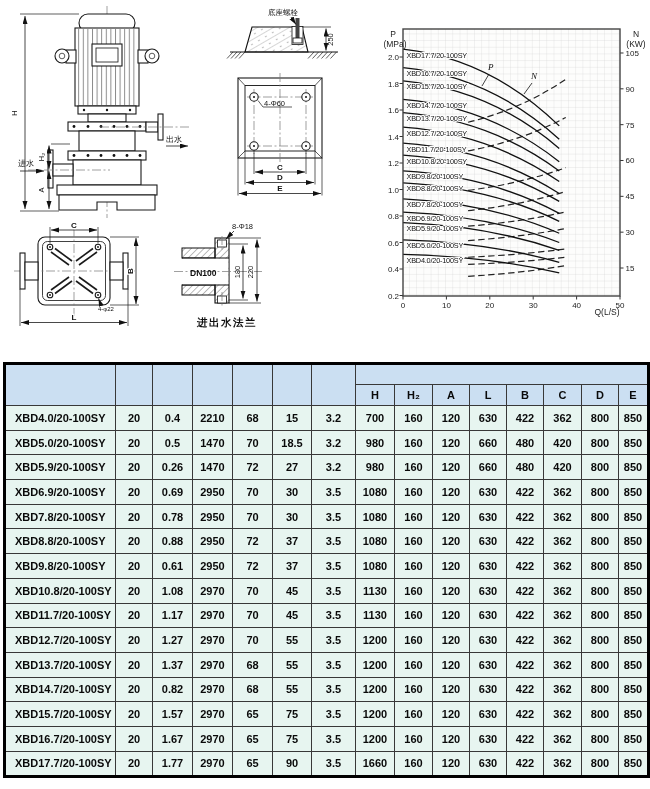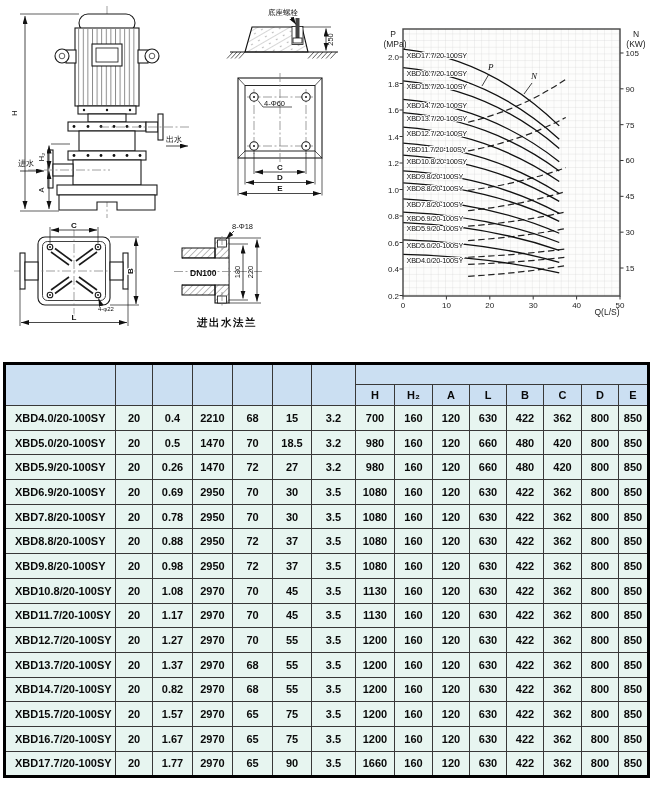--- a/index.html
+++ b/index.html
@@ -514,21 +514,21 @@
           <td>120</td>
           <td>630</td>
           <td>422</td>
           <td>362</td>
           <td>800</td>
           <td>850</td>
         </tr>
         <tr>
           <td class="model">XBD9.8/20-100SY</td>
           <td>20</td>
-          <td>0.98</td>
+          <td>0.61</td>
           <td>2950</td>
           <td>72</td>
           <td>37</td>
           <td>3.5</td>
           <td>1080</td>
           <td>160</td>
           <td>120</td>
           <td>630</td>
           <td>422</td>
           <td>362</td>

